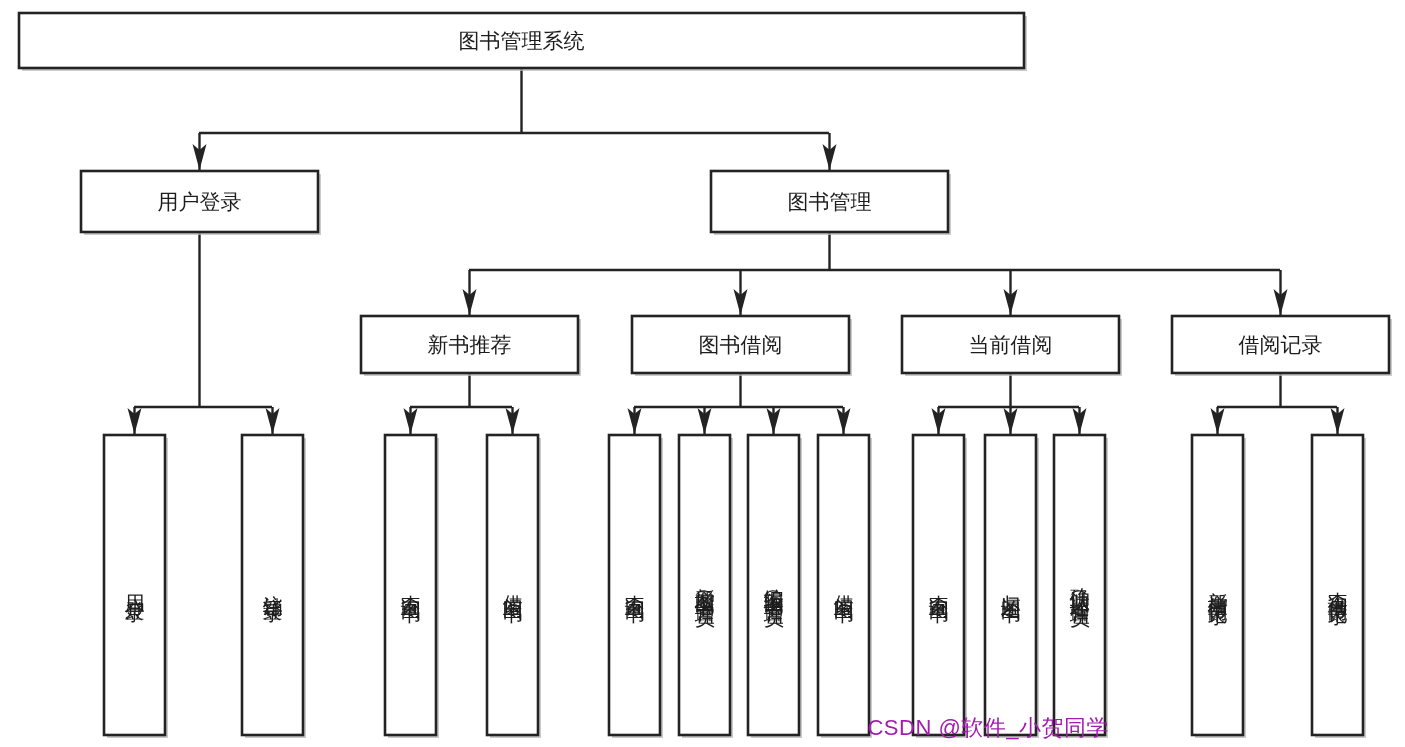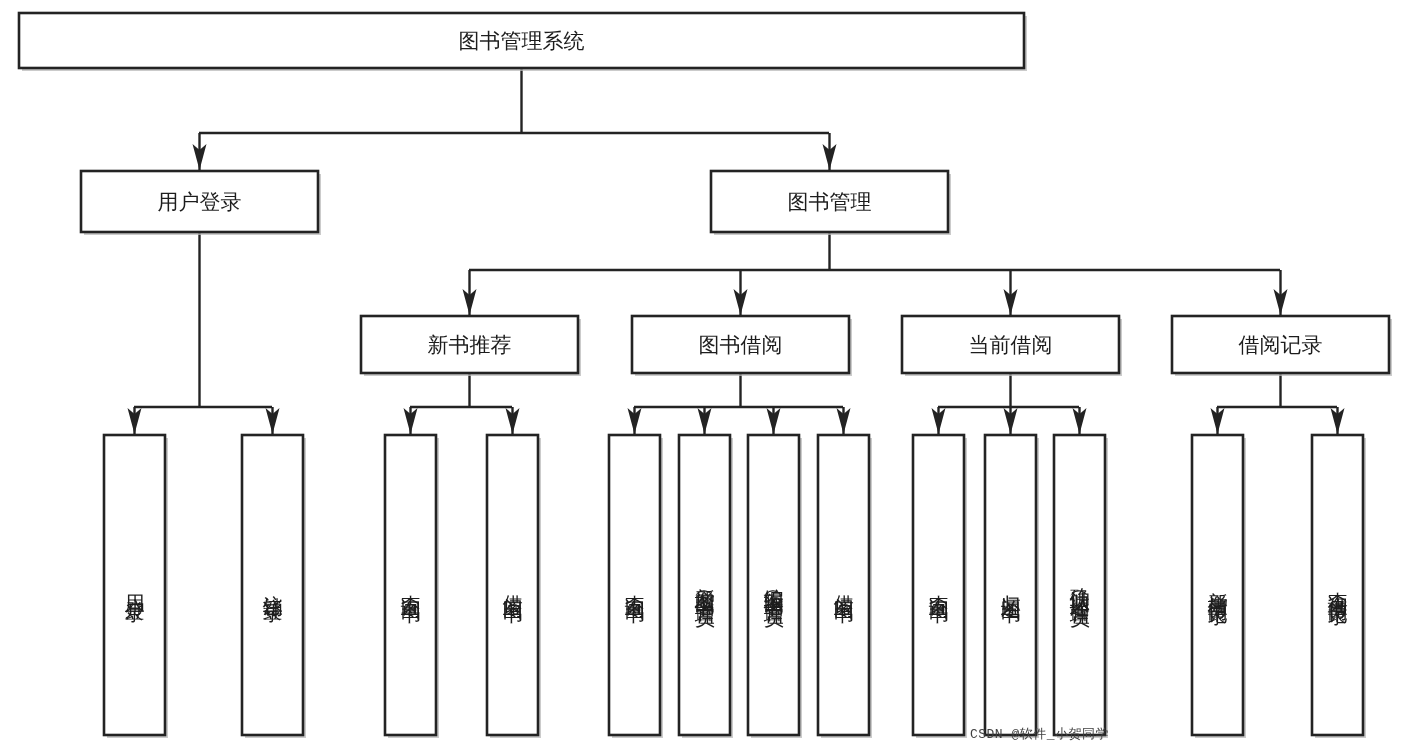--- a/index.html
+++ b/index.html
@@ -69,23 +69,23 @@
     font-size: 20px;
     line-height: 1.18;
     letter-spacing: 3px;
     color: #1d1d1d;
     white-space: nowrap;
   }
   .watermark {
     position: absolute;
     right: 8px;
     bottom: 4px;
-    font-family: Liberation Mono, monospace;
-    font-size: 13px;
-    color: #404040;
+    font-family: Liberation Sans, sans-serif;
+    font-size: 22px;
+    color: #a21caf;
     letter-spacing: 0.5px;
     white-space: nowrap;
   }
 </style>
 </head>
 <body>
 
 <div id="diagram-root">
 
   <svg id="flowchart" viewBox="0 0 1405 747">

